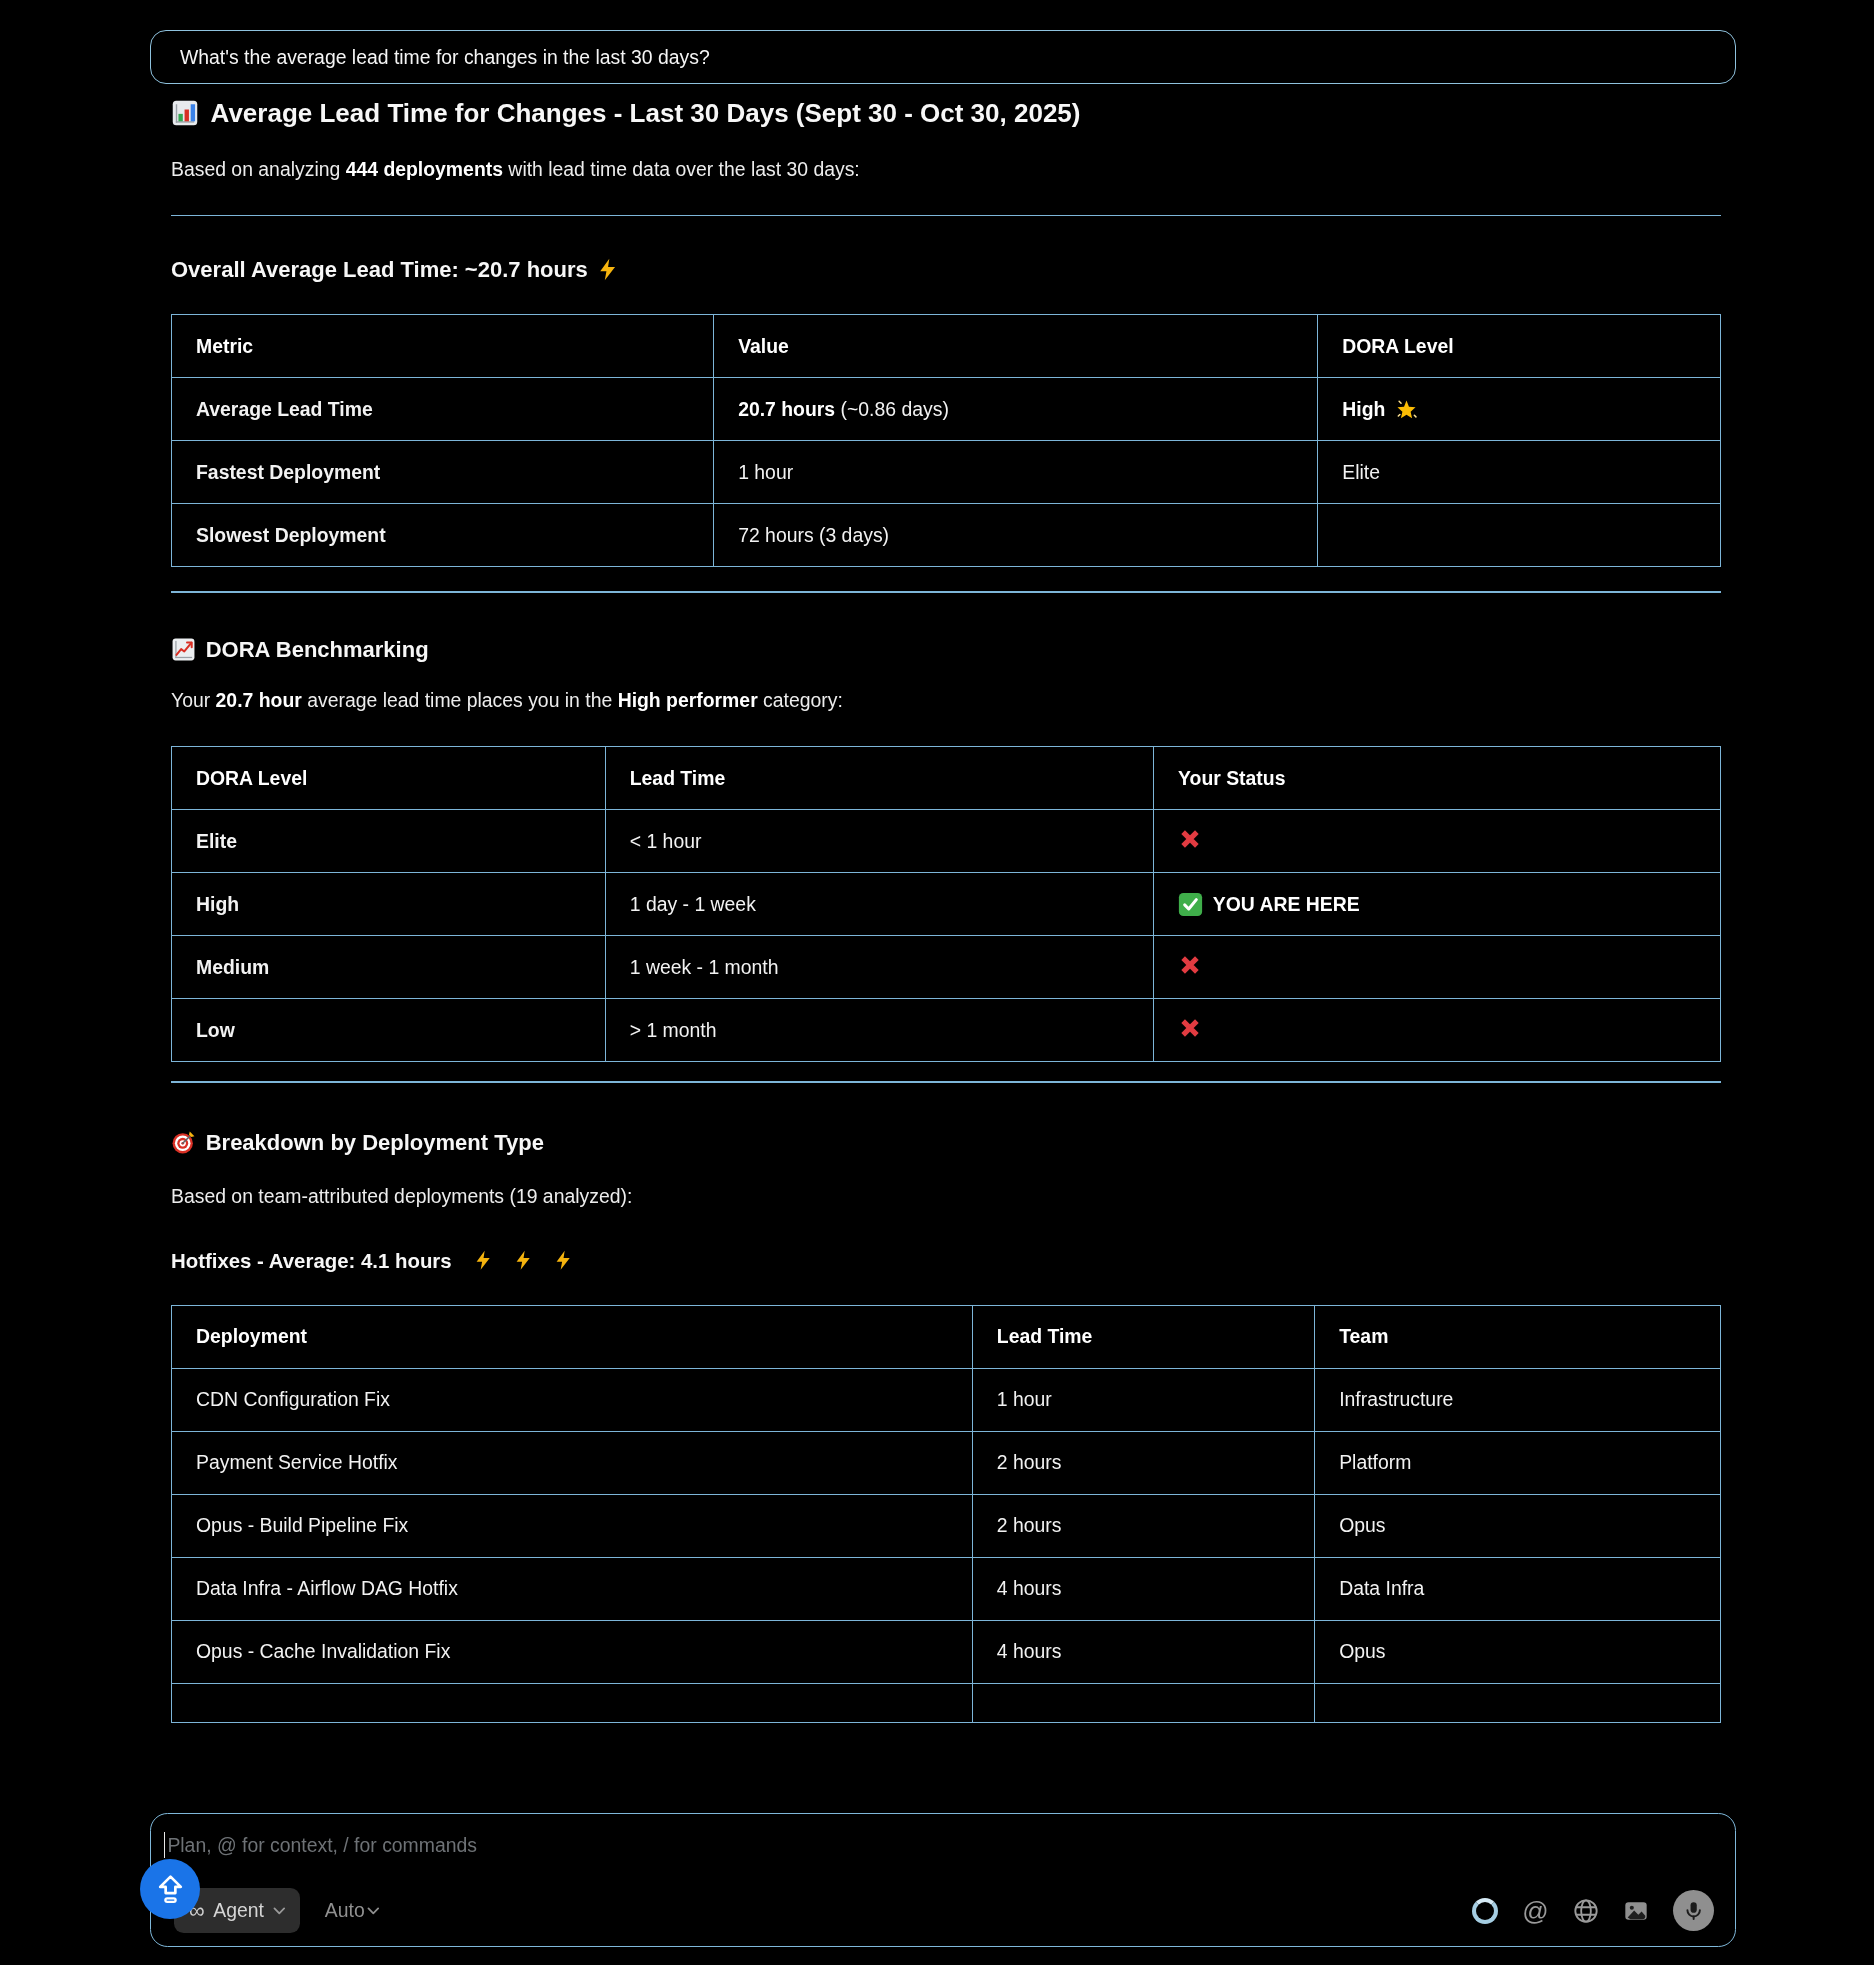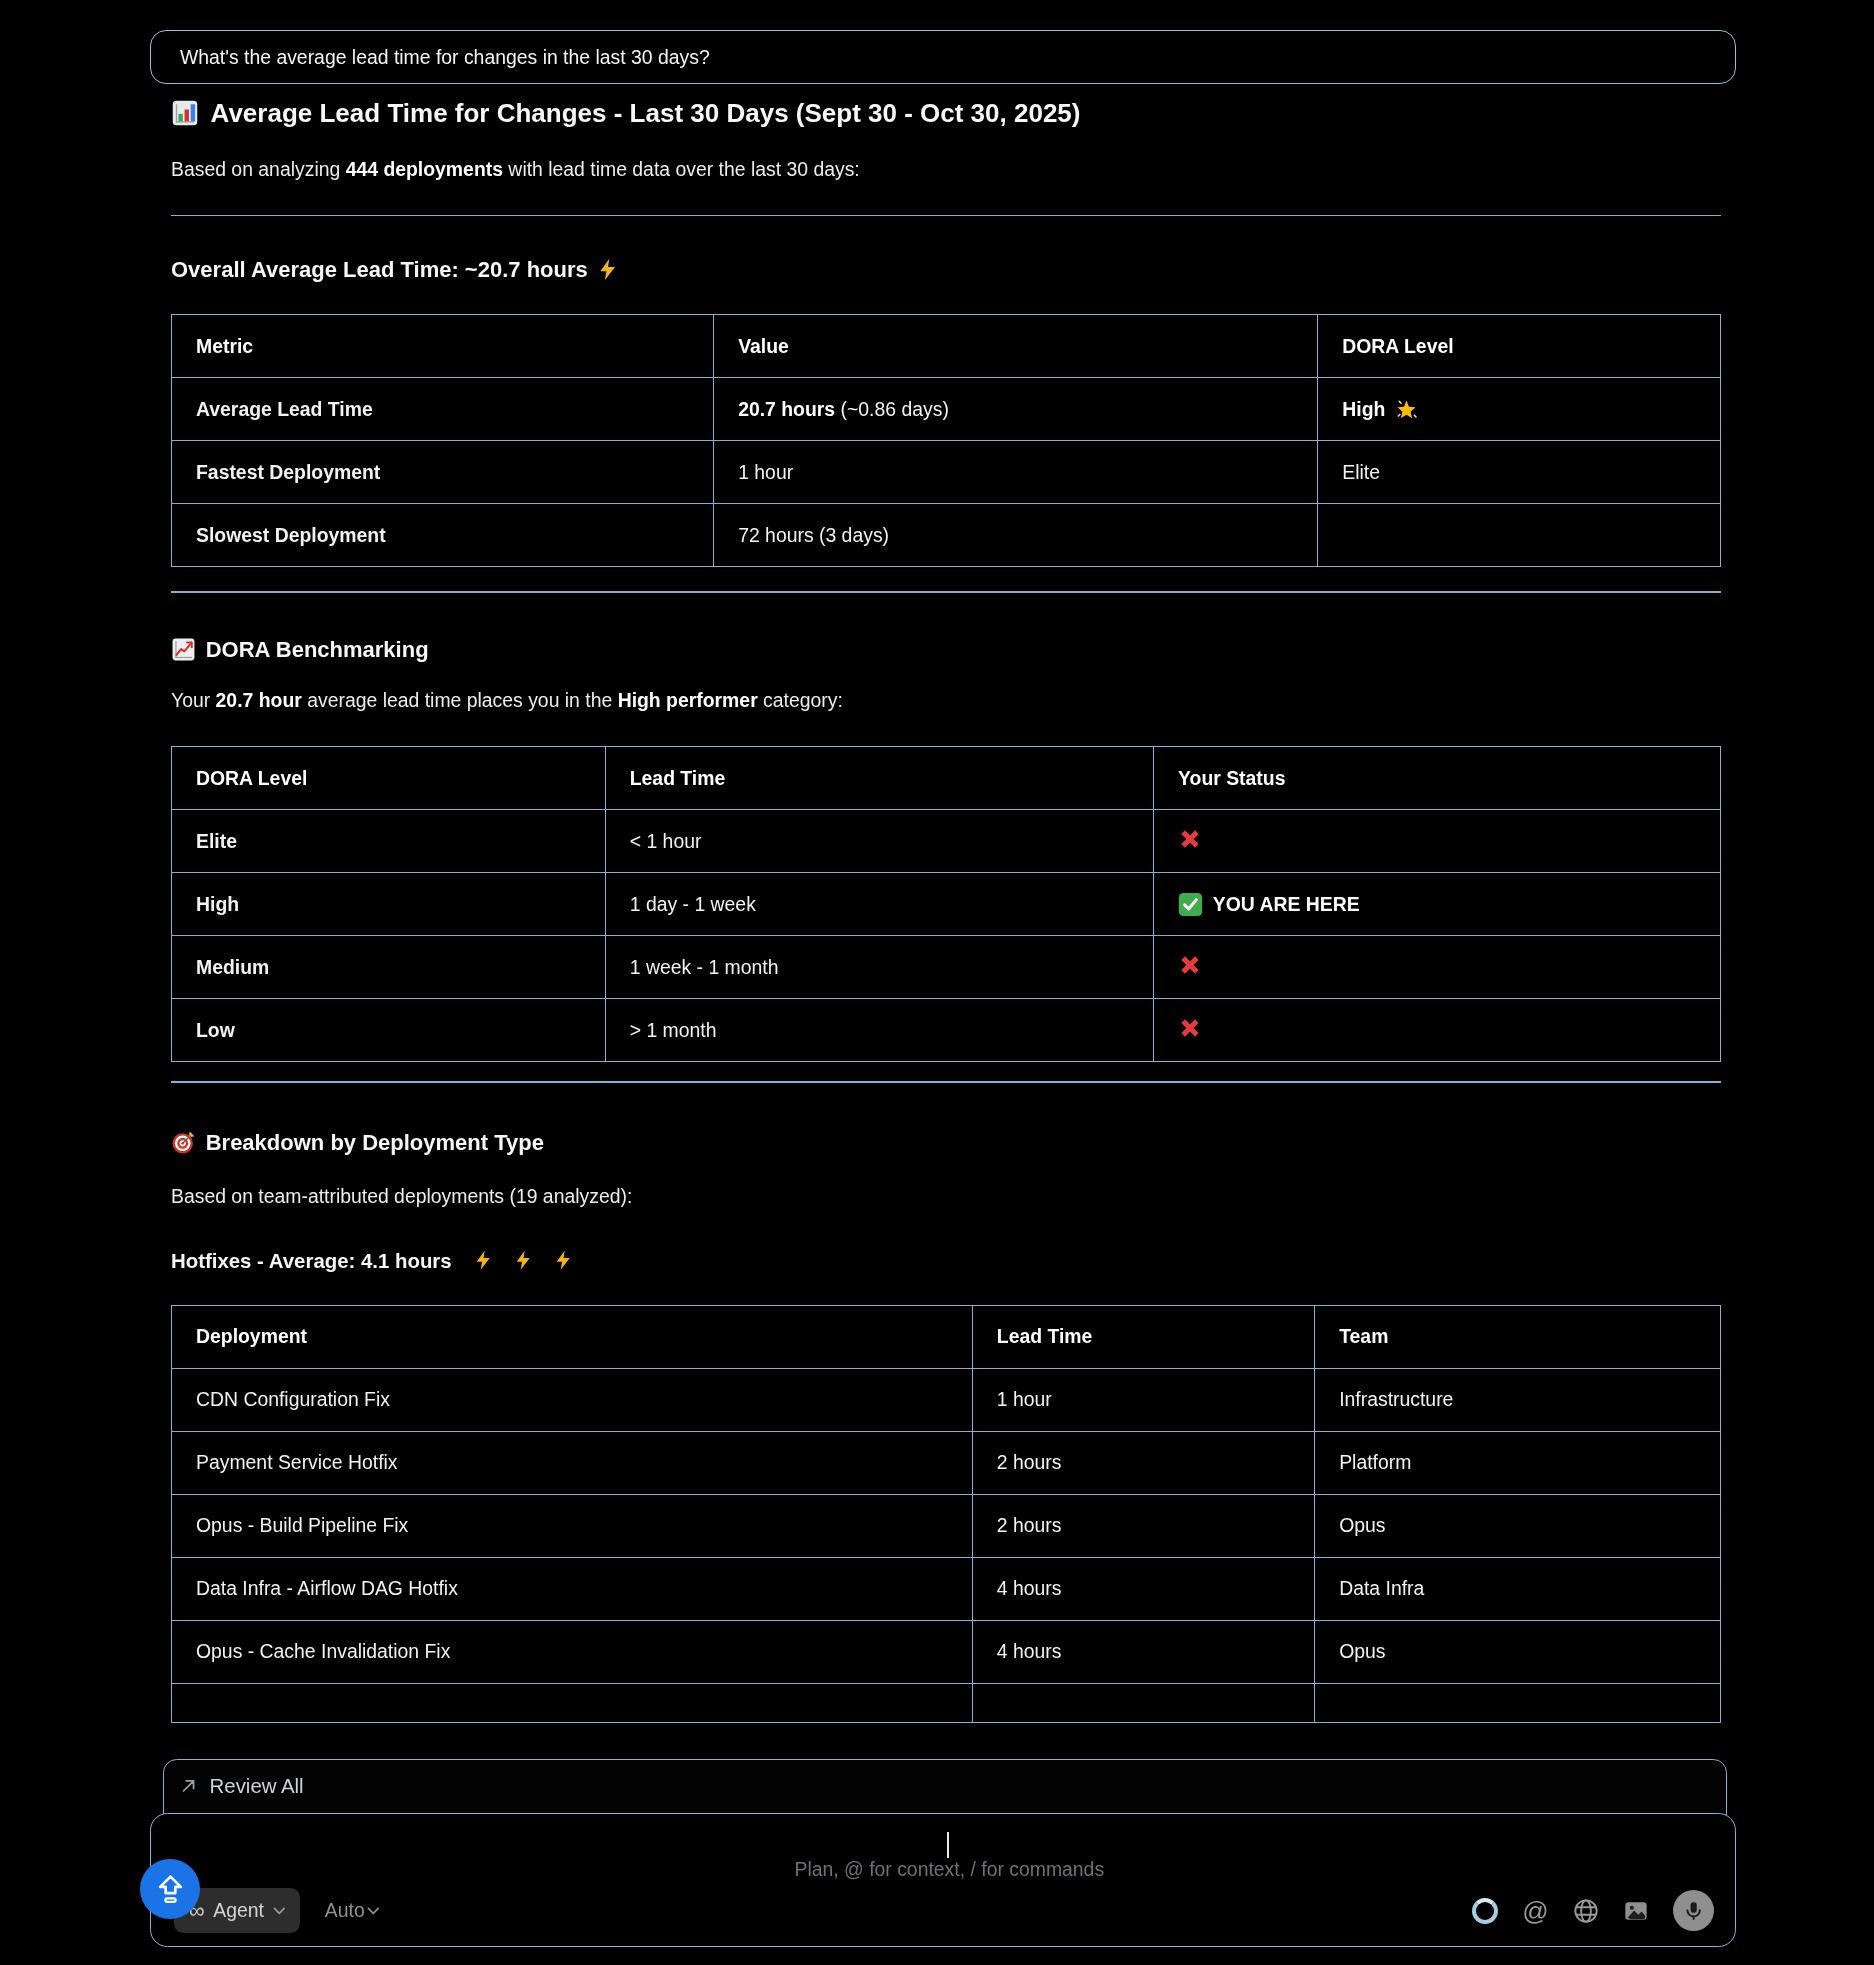--- a/index.html
+++ b/index.html
@@ -54,21 +54,21 @@
     background:#030303; border:1.9px solid #7fb8da; border-radius:13.6px;
     display:flex; align-items:flex-start; padding:14.6px 0 0 15.5px; z-index:3;
   }
   .review-inner { display:flex; align-items:center; gap:12.6px;
                   color:#ced3d9; font-size:20.4px; cursor:default; }
   
   .composer {
     position:absolute; left:150px; top:1813px; width:1586px; height:134px;
     background:#000; border:1.9px solid #7fb8da; border-radius:17.5px; z-index:4;
   }
-  .composer-input { display:flex; align-items:center; padding:18.4px 0 0 12.6px;flex-direction:column; }
+  .composer-input { display:flex; align-items:center; padding:18.4px 0 0 12.6px; }
   .caret { width:1.9px; height:26px; background:#e8e8e8; margin-right:1.9px; }
   .placeholder { color:#6e7276; font-size:19.4px; }
   .composer-controls {
     position:absolute; left:13.6px; right:21.3px; bottom:11.6px; height:47px;
     display:flex; align-items:center;
   }
   .agent-pill {
     margin-left:9.7px; height:45px; background:#2d2d2d; border-radius:9.7px;
     padding:0 14.6px; display:flex; align-items:center; gap:8.7px;
     color:#d5d5d5; font-size:19.4px; cursor:default;
@@ -324,30 +324,20 @@
       <tr class="sliver">
         <td></td>
             <td></td>
             <td></td>
       </tr>
     </tbody>
       </table>
 
   </div>
 
-  <div class="review-bar">
-    <div class="review-inner">
-      <span class="icon">
-        <svg width="17.5" height="17.5" viewBox="0 0 20 20">
-          <path d="M4 16 L15 5 M7 4.5 H15.5 V13" fill="none" stroke="#9aa0a6" stroke-width="2" stroke-linecap="round" stroke-linejoin="round"></path>
-        </svg>
-      </span>
-      <span>Review All</span>
-    </div>
-  </div>
 
   <div class="composer">
     <div class="composer-input">
       <span class="caret"></span>
       <span class="placeholder">Plan, @ for context, / for commands</span>
     </div>
     <div class="composer-controls">
       <div class="agent-pill">
         <span class="infinity">∞</span>
         <span>Agent</span>

